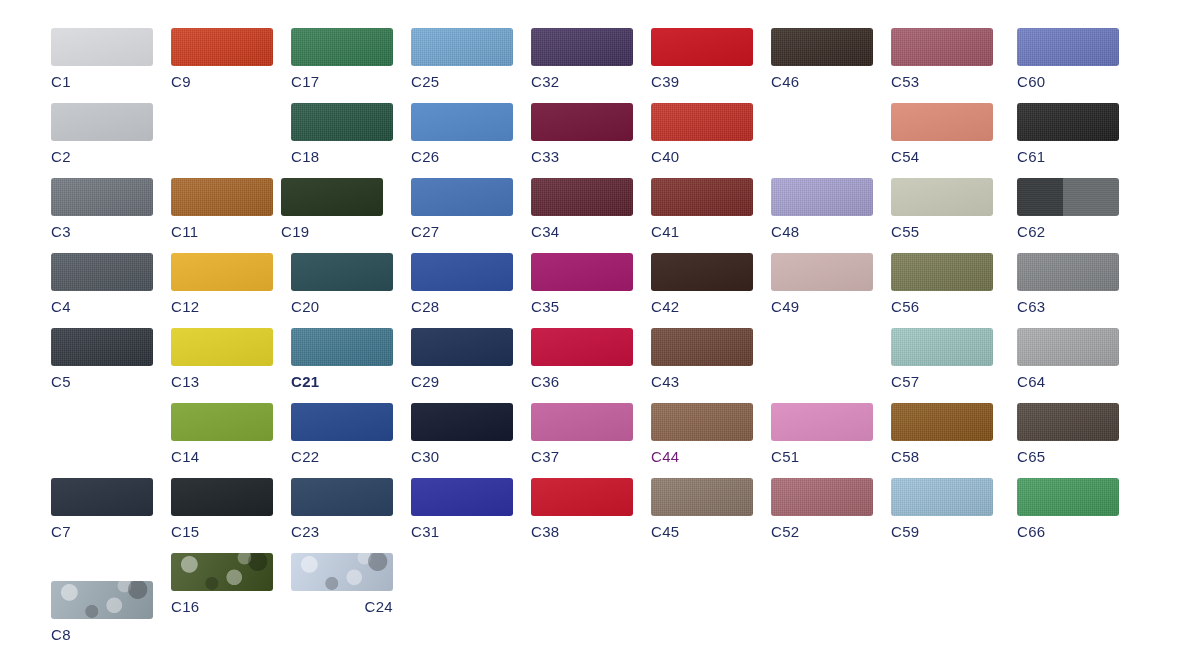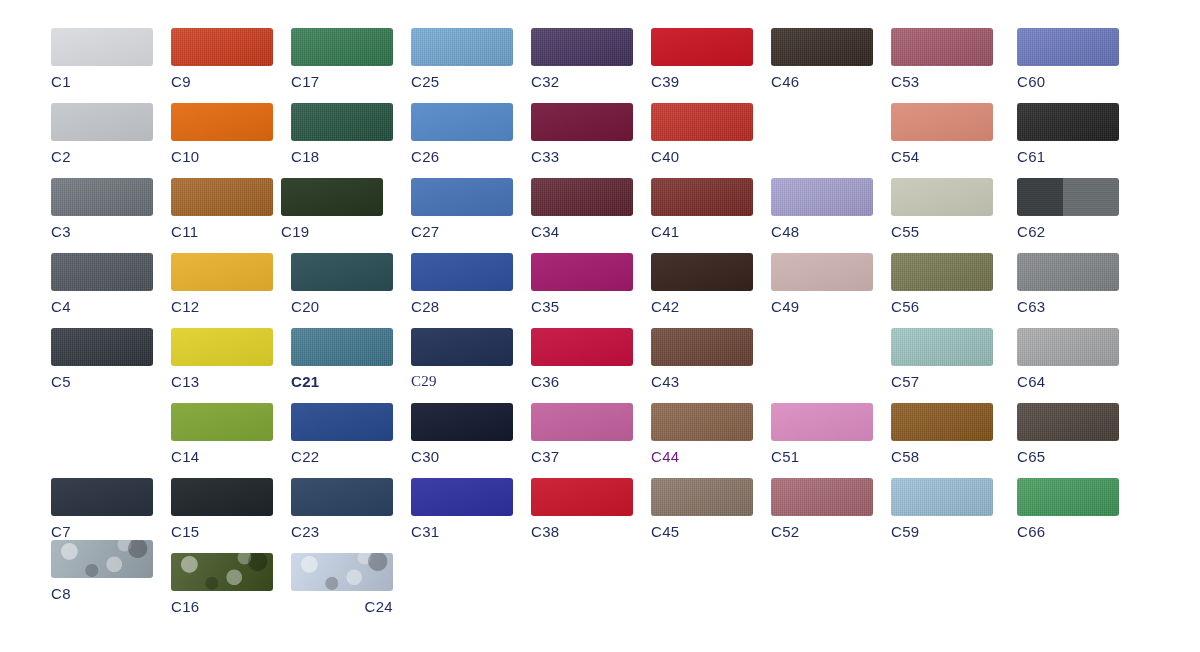--- a/index.html
+++ b/index.html
@@ -61,32 +61,28 @@
       <div class="swatch-label" style="color: rgb(31, 42, 94);">C4</div>
     </div>
     <div class="swatch-cell" style="left: 51px; top: 328px;">
       <div class="swatch-chip" style="width: 102px; height: 38px; background: repeating-linear-gradient(90deg, rgba(255, 255, 255, 0.055) 0px, rgba(255, 255, 255, 0.055) 1px, rgba(0, 0, 0, 0.05) 1px, rgba(0, 0, 0, 0.05) 2px), repeating-linear-gradient(0deg, rgba(255, 255, 255, 0.04) 0px, rgba(255, 255, 255, 0.04) 1px, rgba(0, 0, 0, 0.04) 1px, rgba(0, 0, 0, 0.04) 2px), linear-gradient(160deg, rgba(255, 255, 255, 0.1), rgba(0, 0, 0, 0.1)) rgb(45, 51, 60);"></div>
       <div class="swatch-label" style="color: rgb(31, 42, 94);">C5</div>
     </div>
     <div class="swatch-cell" style="left: 51px; top: 478px;">
       <div class="swatch-chip" style="width: 102px; height: 38px; background: linear-gradient(165deg, rgba(255, 255, 255, 0.07), rgba(0, 0, 0, 0.07)) rgb(41, 49, 63);"></div>
       <div class="swatch-label" style="color: rgb(31, 42, 94);">C7</div>
     </div>
-    <div class="swatch-cell" style="left: 51px; top: 540px;">
+    <div class="swatch-cell" style="left: 51px; top: 581px;">
       <div class="swatch-chip" style="width: 102px; height: 38px; background: radial-gradient(circle at 18% 30%, rgba(255, 255, 255, 0.45) 0px, rgba(255, 255, 255, 0.45) 9%, rgba(0, 0, 0, 0) 10%), radial-gradient(circle at 62% 64%, rgba(255, 255, 255, 0.38) 0px, rgba(255, 255, 255, 0.38) 11%, rgba(0, 0, 0, 0) 12%), radial-gradient(circle at 85% 22%, rgba(0, 0, 0, 0.26) 0px, rgba(0, 0, 0, 0.26) 10%, rgba(0, 0, 0, 0) 11%), radial-gradient(circle at 40% 80%, rgba(0, 0, 0, 0.22) 0px, rgba(0, 0, 0, 0.22) 9%, rgba(0, 0, 0, 0) 10%), radial-gradient(circle at 72% 12%, rgba(255, 255, 255, 0.3) 0px, rgba(255, 255, 255, 0.3) 8%, rgba(0, 0, 0, 0) 9%), linear-gradient(120deg, rgba(255, 255, 255, 0.14), rgba(0, 0, 0, 0.14)) rgb(159, 173, 182);"></div>
       <div class="swatch-label" style="color: rgb(31, 42, 94);">C8</div>
     </div>
     <div class="swatch-cell" style="left: 171px; top: 28px;">
       <div class="swatch-chip" style="width: 102px; height: 38px; background: repeating-linear-gradient(90deg, rgba(255, 255, 255, 0.055) 0px, rgba(255, 255, 255, 0.055) 1px, rgba(0, 0, 0, 0.05) 1px, rgba(0, 0, 0, 0.05) 2px), repeating-linear-gradient(0deg, rgba(255, 255, 255, 0.04) 0px, rgba(255, 255, 255, 0.04) 1px, rgba(0, 0, 0, 0.04) 1px, rgba(0, 0, 0, 0.04) 2px), linear-gradient(160deg, rgba(255, 255, 255, 0.1), rgba(0, 0, 0, 0.1)) rgb(210, 56, 24);"></div>
       <div class="swatch-label" style="color: rgb(31, 42, 94);">C9</div>
     </div>
-    <div class="swatch-cell" style="left: 171px; top: 103px;">
-      <div class="swatch-chip" style="width: 102px; height: 38px; background: linear-gradient(165deg, rgba(255, 255, 255, 0.07), rgba(0, 0, 0, 0.07)) rgb(226, 105, 15);"></div>
-      <div class="swatch-label" style="color: rgb(31, 42, 94);">C10</div>
-    </div>
     <div class="swatch-cell" style="left: 171px; top: 178px;">
       <div class="swatch-chip" style="width: 102px; height: 38px; background: repeating-linear-gradient(90deg, rgba(255, 255, 255, 0.055) 0px, rgba(255, 255, 255, 0.055) 1px, rgba(0, 0, 0, 0.05) 1px, rgba(0, 0, 0, 0.05) 2px), repeating-linear-gradient(0deg, rgba(255, 255, 255, 0.04) 0px, rgba(255, 255, 255, 0.04) 1px, rgba(0, 0, 0, 0.04) 1px, rgba(0, 0, 0, 0.04) 2px), linear-gradient(160deg, rgba(255, 255, 255, 0.1), rgba(0, 0, 0, 0.1)) rgb(168, 99, 34);"></div>
       <div class="swatch-label" style="color: rgb(31, 42, 94);">C11</div>
     </div>
     <div class="swatch-cell" style="left: 171px; top: 253px;">
       <div class="swatch-chip" style="width: 102px; height: 38px; background: linear-gradient(165deg, rgba(255, 255, 255, 0.07), rgba(0, 0, 0, 0.07)) rgb(232, 176, 44);"></div>
       <div class="swatch-label" style="color: rgb(31, 42, 94);">C12</div>
     </div>
     <div class="swatch-cell" style="left: 171px; top: 328px;">
       <div class="swatch-chip" style="width: 102px; height: 38px; background: linear-gradient(165deg, rgba(255, 255, 255, 0.07), rgba(0, 0, 0, 0.07)) rgb(224, 208, 41);"></div>
@@ -147,21 +143,21 @@
     <div class="swatch-cell" style="left: 411px; top: 178px;">
       <div class="swatch-chip" style="width: 102px; height: 38px; background: linear-gradient(165deg, rgba(255, 255, 255, 0.07), rgba(0, 0, 0, 0.07)) rgb(69, 115, 181);"></div>
       <div class="swatch-label" style="color: rgb(31, 42, 94);">C27</div>
     </div>
     <div class="swatch-cell" style="left: 411px; top: 253px;">
       <div class="swatch-chip" style="width: 102px; height: 38px; background: linear-gradient(165deg, rgba(255, 255, 255, 0.07), rgba(0, 0, 0, 0.07)) rgb(47, 79, 158);"></div>
       <div class="swatch-label" style="color: rgb(31, 42, 94);">C28</div>
     </div>
     <div class="swatch-cell" style="left: 411px; top: 328px;">
       <div class="swatch-chip" style="width: 102px; height: 38px; background: linear-gradient(165deg, rgba(255, 255, 255, 0.07), rgba(0, 0, 0, 0.07)) rgb(31, 48, 85);"></div>
-      <div class="swatch-label" style="color: rgb(31, 42, 94); font-family: Liberation Serif, serif;">C29</div>
+      <div class="swatch-label" style="color: rgb(31, 42, 94);">C29</div>
     </div>
     <div class="swatch-cell" style="left: 411px; top: 403px;">
       <div class="swatch-chip" style="width: 102px; height: 38px; background: linear-gradient(165deg, rgba(255, 255, 255, 0.07), rgba(0, 0, 0, 0.07)) rgb(20, 26, 48);"></div>
       <div class="swatch-label" style="color: rgb(31, 42, 94);">C30</div>
     </div>
     <div class="swatch-cell" style="left: 411px; top: 478px;">
       <div class="swatch-chip" style="width: 102px; height: 38px; background: linear-gradient(165deg, rgba(255, 255, 255, 0.07), rgba(0, 0, 0, 0.07)) rgb(47, 47, 160);"></div>
       <div class="swatch-label" style="color: rgb(31, 42, 94);">C31</div>
     </div>
     <div class="swatch-cell" style="left: 531px; top: 28px;">

